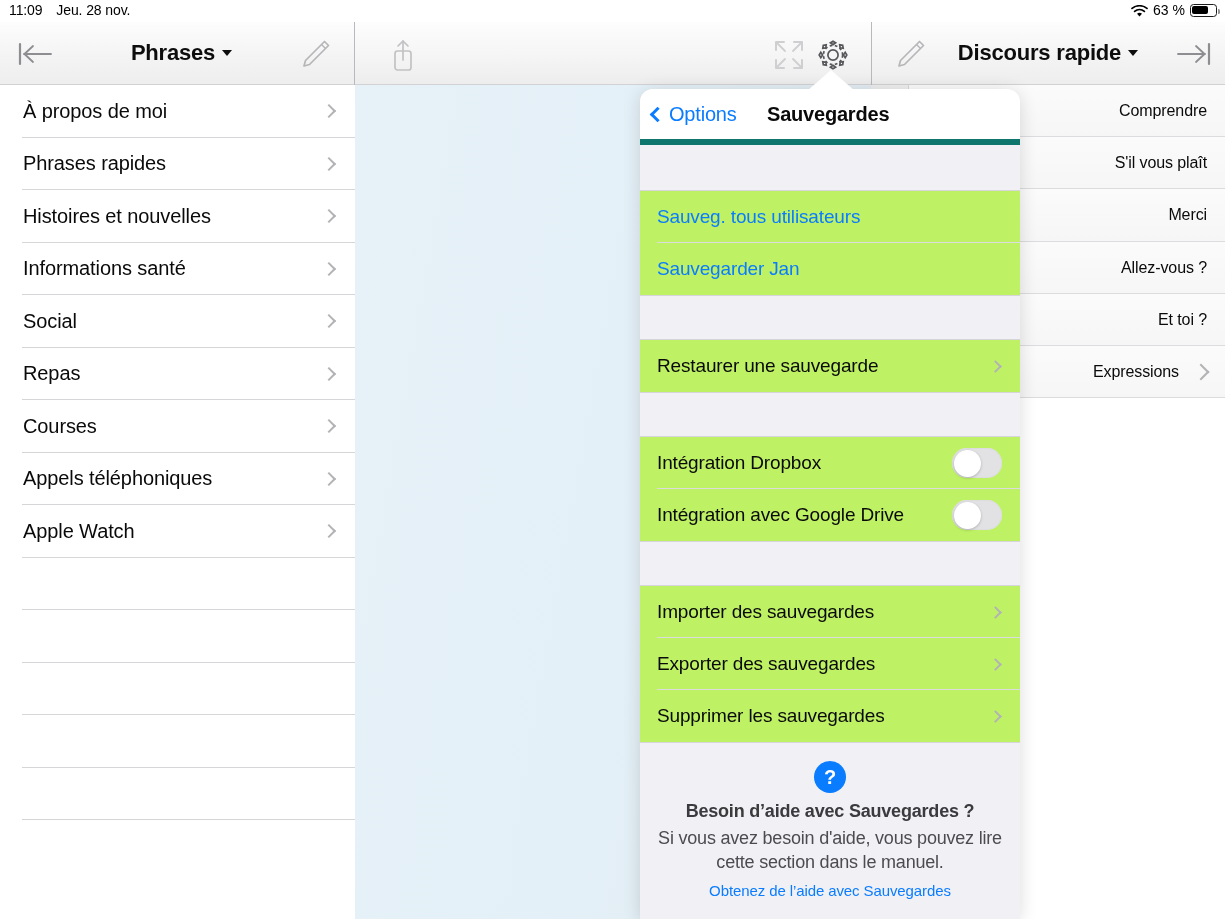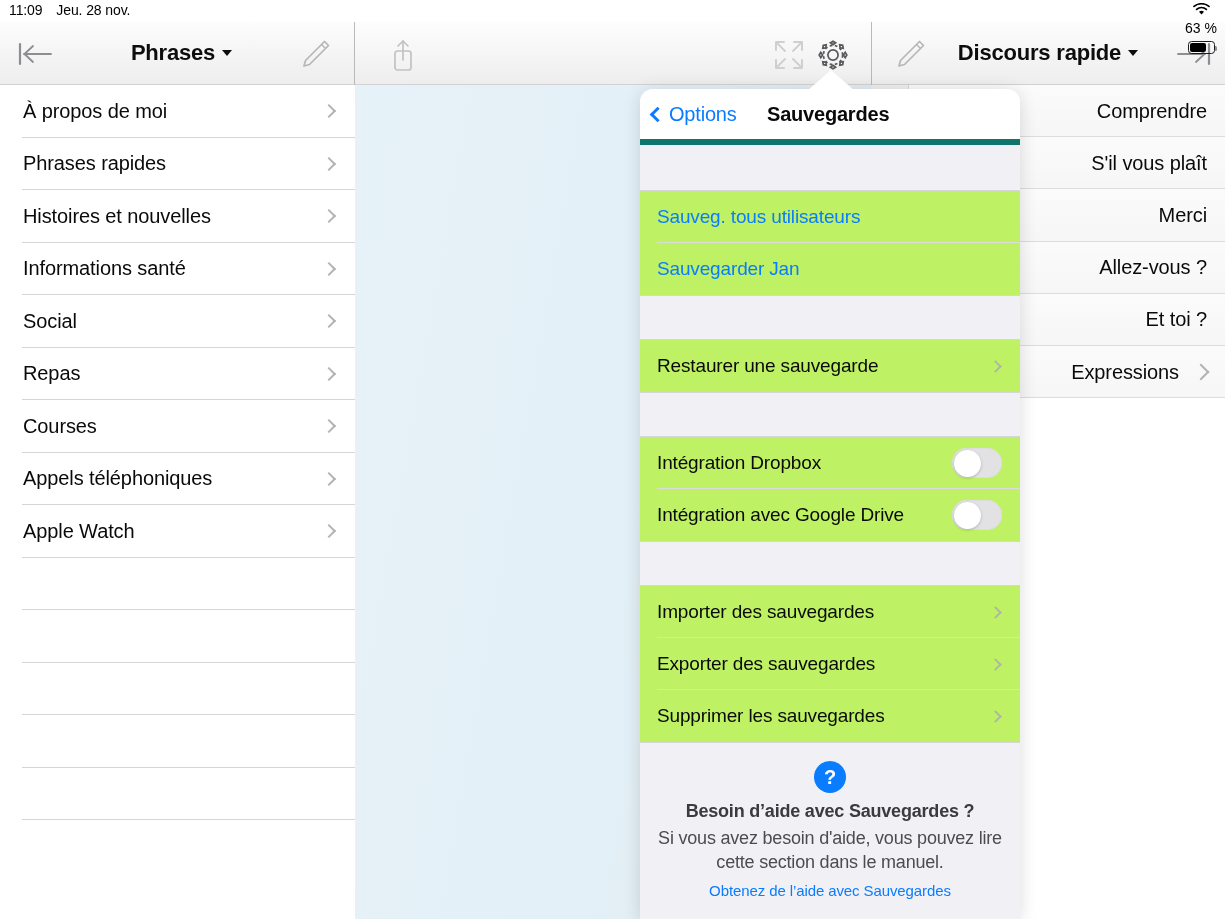--- a/index.html
+++ b/index.html
@@ -19,21 +19,21 @@
   }
   .statusbar .left {
     position: absolute; left: 9px; top: 2px;
     font-size: 14px; color: #000; letter-spacing: -0.1px;
   }
   .statusbar .left .time { font-weight: 400; }
   .statusbar .left .date { margin-left: 10px; font-weight: 400; }
   .statusbar .right {
     position: absolute; right: 8px; top: 2px;
     display: flex; align-items: center; gap: 5px;
-    font-size: 14px; color: #000; flex-direction: column;
+    font-size: 14px; color: #000;
   }
   .wifi-ico { display: inline-block; width: 17px; height: 13px; position: relative; top: 1px; }
   .batt {
     display: inline-block; position: relative;
     width: 27px; height: 13px;
     border: 1.2px solid #1c1c1e; border-radius: 3.5px;
   }
   .batt::after {
     content: ""; position: absolute; right: -3.6px; top: 4px;
     width: 2px; height: 5px; border-radius: 0 1.5px 1.5px 0;
@@ -124,21 +124,21 @@
     position: absolute; left: 0; top: 0; width: 38px; bottom: 0;
     background: linear-gradient(90deg,#ededed,#f0f0f0);
     border-right: 1px solid #d8d8da; z-index: 2;
   }
   .rrow {
     position: relative; height: 52.2px; width: 100%;
     display: flex; align-items: center; justify-content: flex-end;
     background: linear-gradient(#fbfbfb, #f6f6f6);
   }
   .rrow .lbl {
-    font-size: 20px; color: #0a0a0a; letter-spacing: -0.1px; white-space: nowrap;
+    font-size: 16px; color: #0a0a0a; letter-spacing: -0.1px; white-space: nowrap;
   }
   .rrow.with-chev .lbl { margin-right: 6px; }
   .rrow .pad-r { width: 18px; }
   .rrow .sep {
     position: absolute; left: 0; right: 0; bottom: 0; height: 1px;
     background: #dcdcde; z-index: 3;
   }
 
   
   .chev-r {

